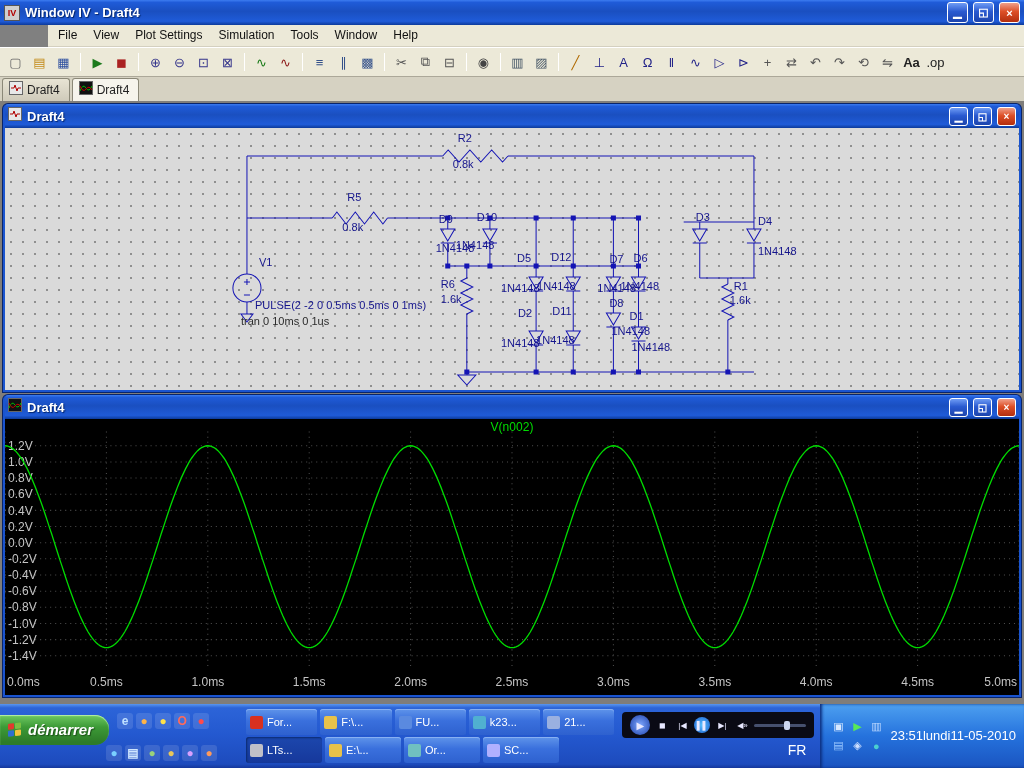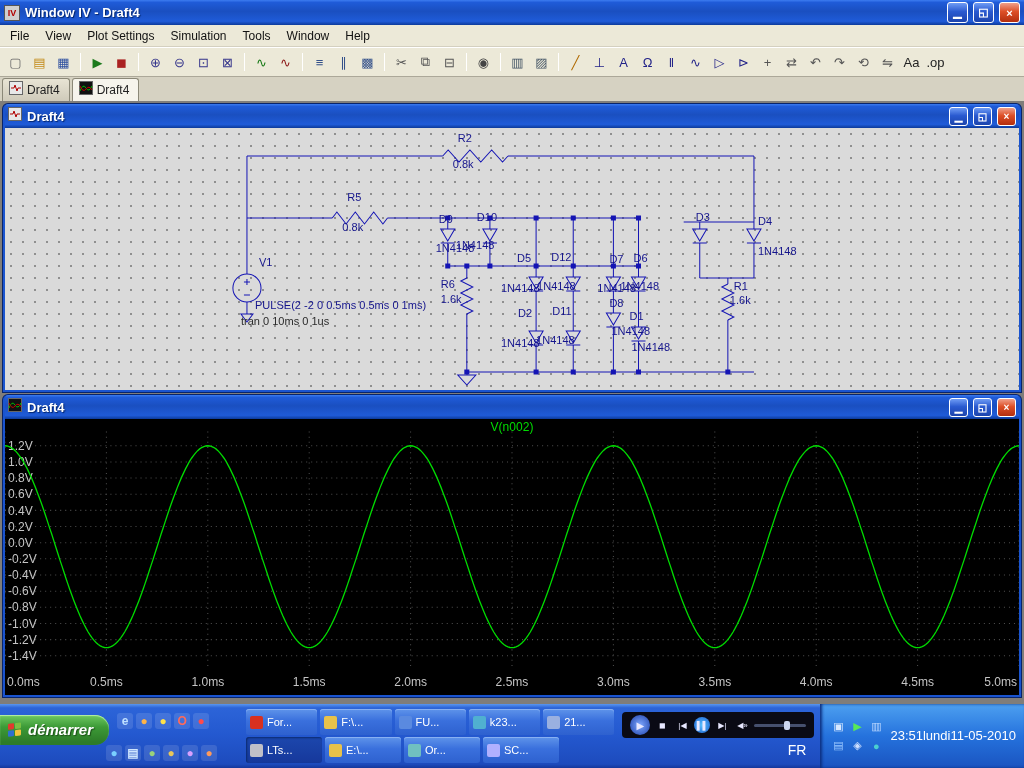--- a/index.html
+++ b/index.html
@@ -10,21 +10,21 @@
   
   .titlebar{height:25px;background:linear-gradient(180deg,#3c7cf0 0%,#1f5bd8 10%,#1a4fc0 45%,#1f5bd8 85%,#0c3a9a 100%);
     display:flex;align-items:center;padding:0 4px;gap:5px;flex:0 0 auto;}
   .titlebar .app-ic{width:16px;height:16px;background:#cfcfcf;border:1px solid #555;display:flex;align-items:center;justify-content:center;font-size:9px;color:#b00000;font-weight:bold;}
   .title-text{color:#fff;font-weight:bold;font-size:13px;text-shadow:1px 1px 1px #02246c;flex:1;}
   .winbtn{width:21px;height:21px;border-radius:3px;border:1px solid #fff;display:flex;align-items:center;justify-content:center;
     color:#fff;font-size:11px;font-weight:bold;background:linear-gradient(180deg,#6f9cf5,#2a5ad0 45%,#1c44ad);cursor:default;}
   .winbtn.close{background:linear-gradient(180deg,#f0a08a,#dd4f27 45%,#b32e0e);}
 
   
-  .menubar{height:22px;background:#ece9d8;border-bottom:1px solid #d4d0c0;display:flex;align-items:center;padding-left:2px;flex:0 0 auto;}
+  .menubar{height:22px;background:#ece9d8;border-bottom:1px solid #d4d0c0;display:flex;align-items:flex-start;padding-left:2px;flex:0 0 auto;margin-left:48px;}
   .menu-item{font-size:12px;color:#111;padding:3px 8px;}
   .toolbar{height:30px;background:#ece9d8;border-top:1px solid #fff;border-bottom:1px solid #aca899;display:flex;align-items:center;padding:0 4px;gap:1px;flex:0 0 auto;}
   .tb-btn{width:23px;height:22px;display:flex;align-items:center;justify-content:center;border:1px solid transparent;border-radius:2px;font-size:13px;}
   .tb-sep{width:1px;height:18px;background:#aca899;margin:0 4px;border-right:1px solid #fff;}
   .tabbar{height:24px;background:#d6d2c2;display:flex;align-items:flex-end;padding:2px 2px 0 2px;gap:2px;flex:0 0 auto;}
   .tab{display:flex;align-items:center;gap:4px;font-size:12px;padding:2px 9px 3px 6px;border:1px solid #8b8878;border-bottom:none;
     border-radius:3px 3px 0 0;background:linear-gradient(#e8e4d4,#cfcaba);color:#222;}
   .tab.active{background:#f6f4ec;font-weight:normal;}
 
   
@@ -137,21 +137,21 @@
       <span class="tb-btn" style="color: rgb(34, 34, 136);">‖</span>
       <span class="tb-btn" style="color: rgb(34, 34, 136);">∿</span>
       <span class="tb-btn" style="color: rgb(34, 34, 136);">▷</span>
       <span class="tb-btn" style="color: rgb(34, 34, 136);">⊳</span>
       <span class="tb-btn" style="color: rgb(85, 85, 85);">+</span>
       <span class="tb-btn" style="color: rgb(85, 85, 85);">⇄</span>
       <span class="tb-btn" style="color: rgb(85, 85, 85);">↶</span>
       <span class="tb-btn" style="color: rgb(85, 85, 85);">↷</span>
       <span class="tb-btn" style="color: rgb(85, 85, 85);">⟲</span>
       <span class="tb-btn" style="color: rgb(85, 85, 85);">⇋</span>
-      <span class="tb-btn" style="color: rgb(34, 34, 34);">Aa</span>
+      <span class="tb-btn" style="color: rgb(34, 34, 34); font-weight: bold;">Aa</span>
       <span class="tb-btn" style="color: rgb(34, 34, 34);">.op</span>
     </div>
 
   <div class="tabbar">
       <div class="tab">
         <span><svg width="14" height="14" viewBox="0 0 14 14">
             <rect x="0.5" y="0.5" width="13" height="13" fill="#e8e8e8" stroke="#666"></rect>
             <path d="M2 7h3l1-3 2 6 1-3h3" fill="none" stroke="#b00000"></path>
           </svg></span>
         <span>Draft4</span>

